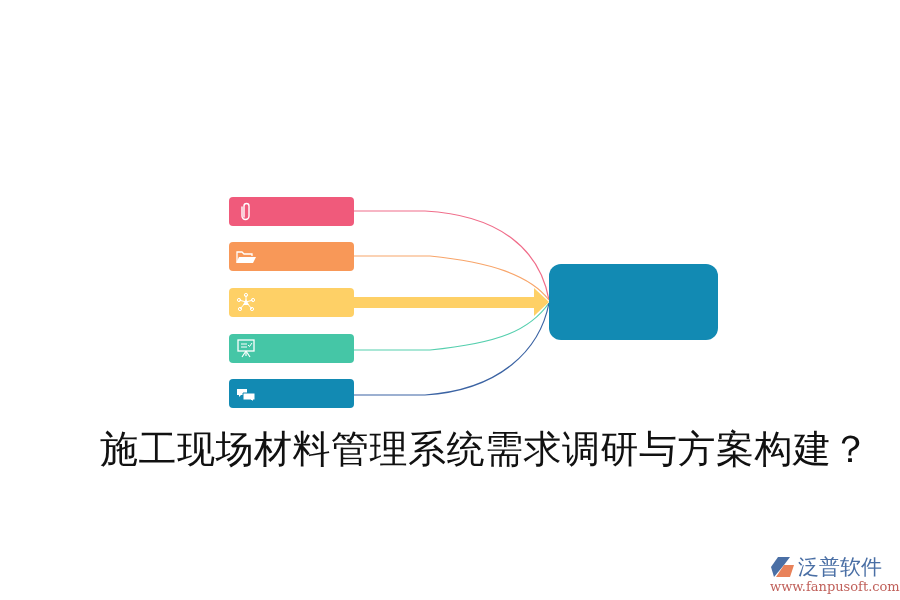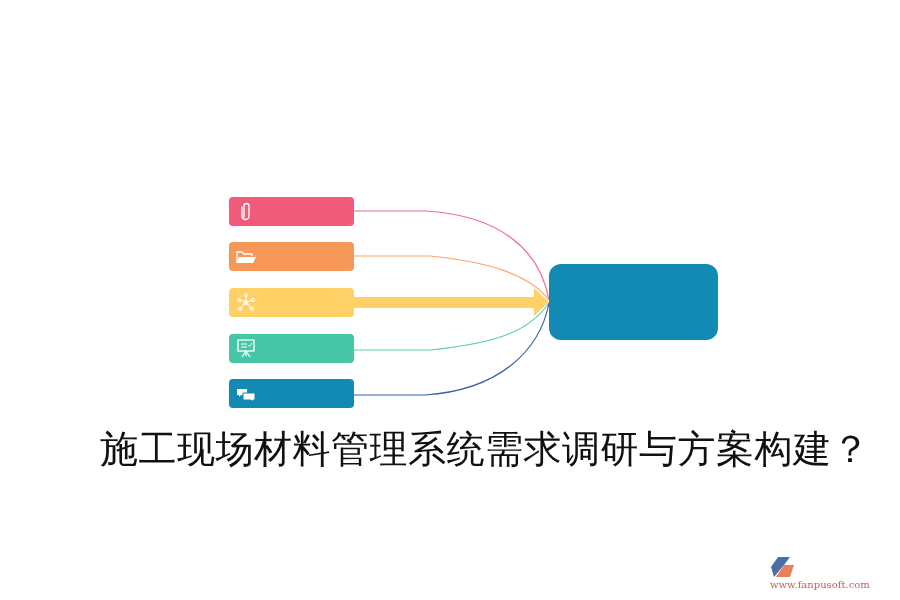--- a/index.html
+++ b/index.html
@@ -4,21 +4,21 @@
 <style>
   html,body{margin:0;padding:0;background:#ffffff;}
   body{width:900px;height:600px;position:relative;overflow:hidden;font-family:"DejaVu Sans",sans-serif;}
   .node{position:absolute;left:229px;width:125px;height:29px;border-radius:4px;}
   .node .icon{position:absolute;left:6px;top:4px;width:22px;height:21px;}
   #center-node{position:absolute;left:549px;top:264px;width:169px;height:76px;border-radius:12px;}
   #connectors{position:absolute;left:0;top:0;}
   #title{position:absolute;left:100px;top:424px;font-family:"DejaVu Serif","Liberation Serif",serif;font-size:38px;color:#111;letter-spacing:0.5px;white-space:nowrap;}
   #brand{position:absolute;left:770px;top:553px;width:125px;height:42px;}
   #brand-name{position:absolute;left:28px;top:0;font-size:21px;color:#4a6fa5;font-family:"DejaVu Sans",sans-serif;white-space:nowrap;}
-  #brand-url{position:absolute;left:0;top:26px;font-size:10px;color:#c0605a;font-family:"DejaVu Serif",serif;white-space:nowrap;}
+  #brand-url{position:absolute;left:0;top:26px;font-size:13px;color:#c0605a;font-family:"DejaVu Serif",serif;white-space:nowrap;}
 </style>
 </head>
 <body>
 
 <svg id="connectors" width="900" height="600">
   <path d="M354 211 L425 211 C500 215 540 250 549 300" fill="none" stroke="#f06d8a" stroke-width="1.2"></path>
   <path d="M354 256 L430 256 C490 262 530 275 549 300" fill="none" stroke="#f8a56a" stroke-width="1.2"></path>
   <path d="M354 350 L430 350 C500 343 530 330 549 303" fill="none" stroke="#55cfae" stroke-width="1.2"></path>
   <path d="M354 395 L425 395 C500 390 540 350 549 303" fill="none" stroke="#3b63a3" stroke-width="1.2"></path>
   <rect x="354" y="297" width="182" height="11" fill="#fed066"></rect>
@@ -77,14 +77,15 @@
 
 <div id="center-node" style="background:#128ab3;"></div>
 
 <div id="title">施工现场材料管理系统需求调研与方案构建？</div>
 
 <div id="brand">
   <svg width="26" height="24" viewBox="0 0 26 24" style="position:absolute;left:0;top:2px;">
     <polygon points="8,2 20,2 14,10 4,22 1,12" fill="#4a6fa5"></polygon>
     <polygon points="14,10 24,10 20,22 6,22" fill="#e8825a"></polygon>
   </svg>
+  <span id="brand-name">泛普软件</span>
   <span id="brand-url">www.fanpusoft.com</span>
 </div>
 
 </body></html>

